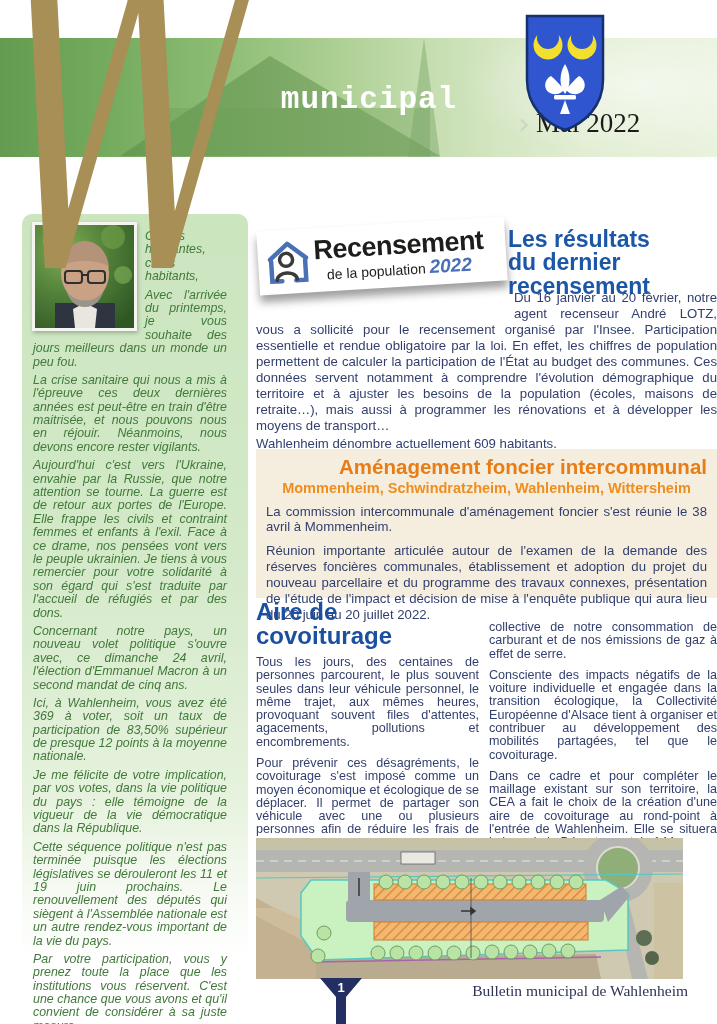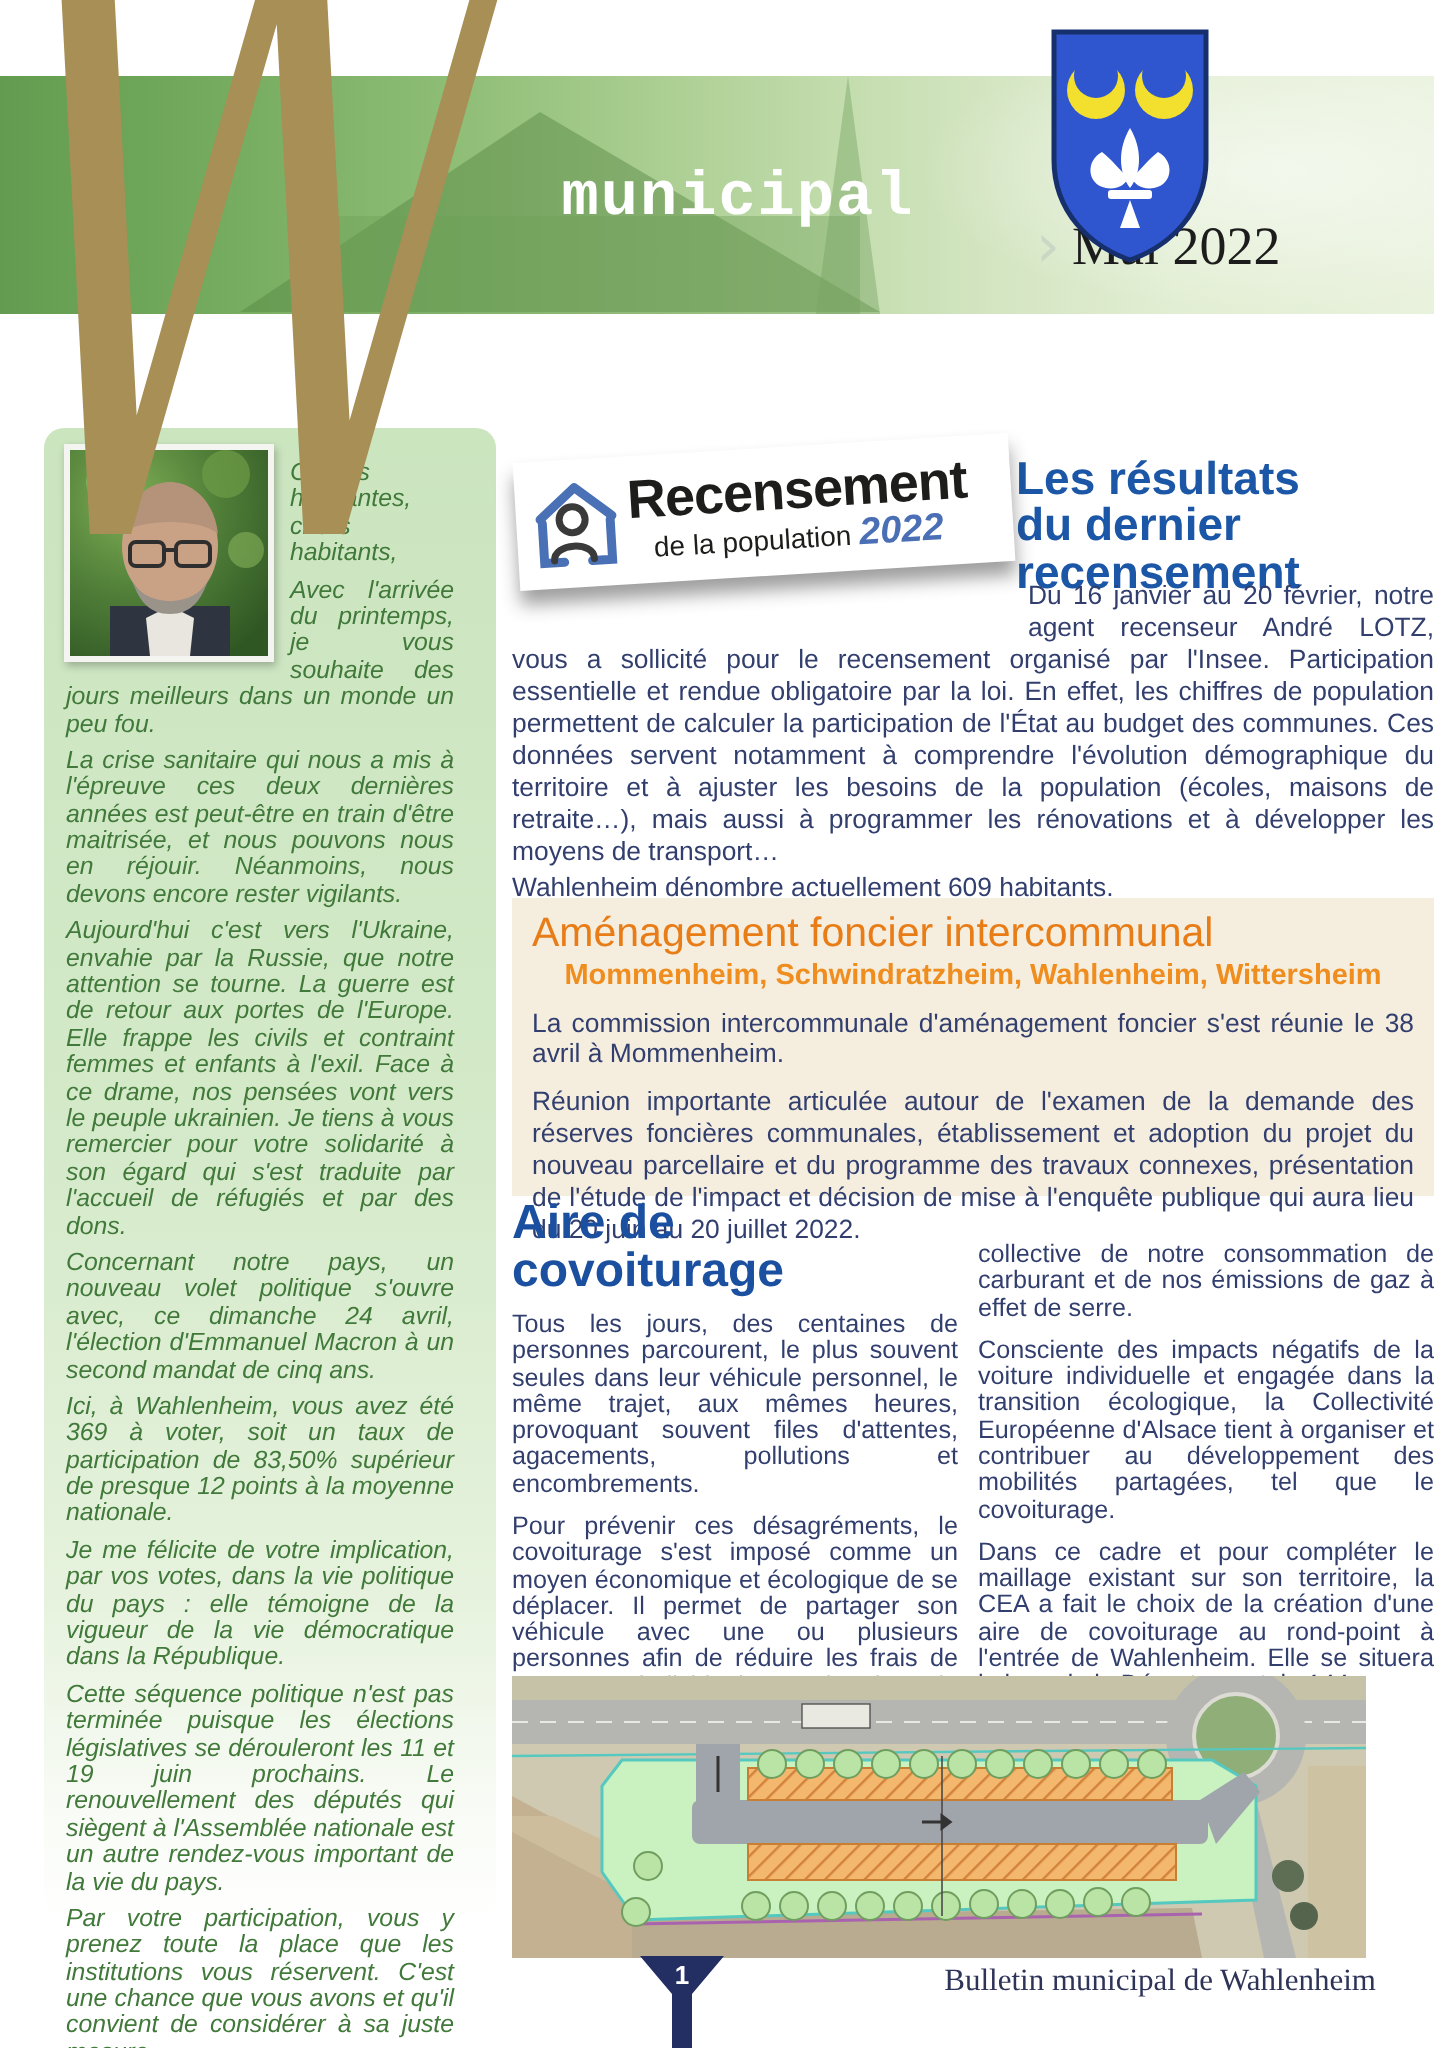--- a/index.html
+++ b/index.html
@@ -56,21 +56,21 @@
   .census-title{position:absolute;left:252px;top:228px;width:210px;
         color:#1b57a6;font-weight:bold;font-size:23px;line-height:1.02;}
   .census-body-wrap{position:absolute;left:0;top:290px;width:461px;color:#323f6e;
         font-size:13.2px;line-height:1.21;text-align:justify;}
   .census-spacer{float:left;width:258px;height:30px;}
   .census-body-wrap p{margin:0 0 2px 0;}
 
   
   .land-panel{position:absolute;left:0;top:449px;width:461px;height:149px;background:#f5eedf;
         padding:7px 10px;box-sizing:border-box;}
-  .land-title{text-align:left;color:#e87c17;font-weight:normal;font-size:20.5px;line-height:1.05;}
+  .land-title{text-align:right;color:#e87c17;font-weight:bold;font-size:20.5px;line-height:1.05;}
   .land-subtitle{text-align:center;color:#ef8d1f;font-weight:bold;font-size:14.5px;margin-top:2px;}
   .land-panel p{margin:8px 0 0 0;color:#323f6e;font-size:13.2px;line-height:1.2;text-align:justify;}
 
   
   .carpool-left{position:absolute;left:0;top:600px;width:223px;}
   .carpool-title{color:#1b4fa0;font-weight:bold;font-size:24px;line-height:1;margin:0 0 8px 0;}
   .carpool-left p,.carpool-right p{margin:0 0 8px 0;color:#323f6e;font-size:12.6px;
         line-height:1.055;text-align:justify;}
   .carpool-right{position:absolute;left:233px;top:621px;width:228px;}
 

